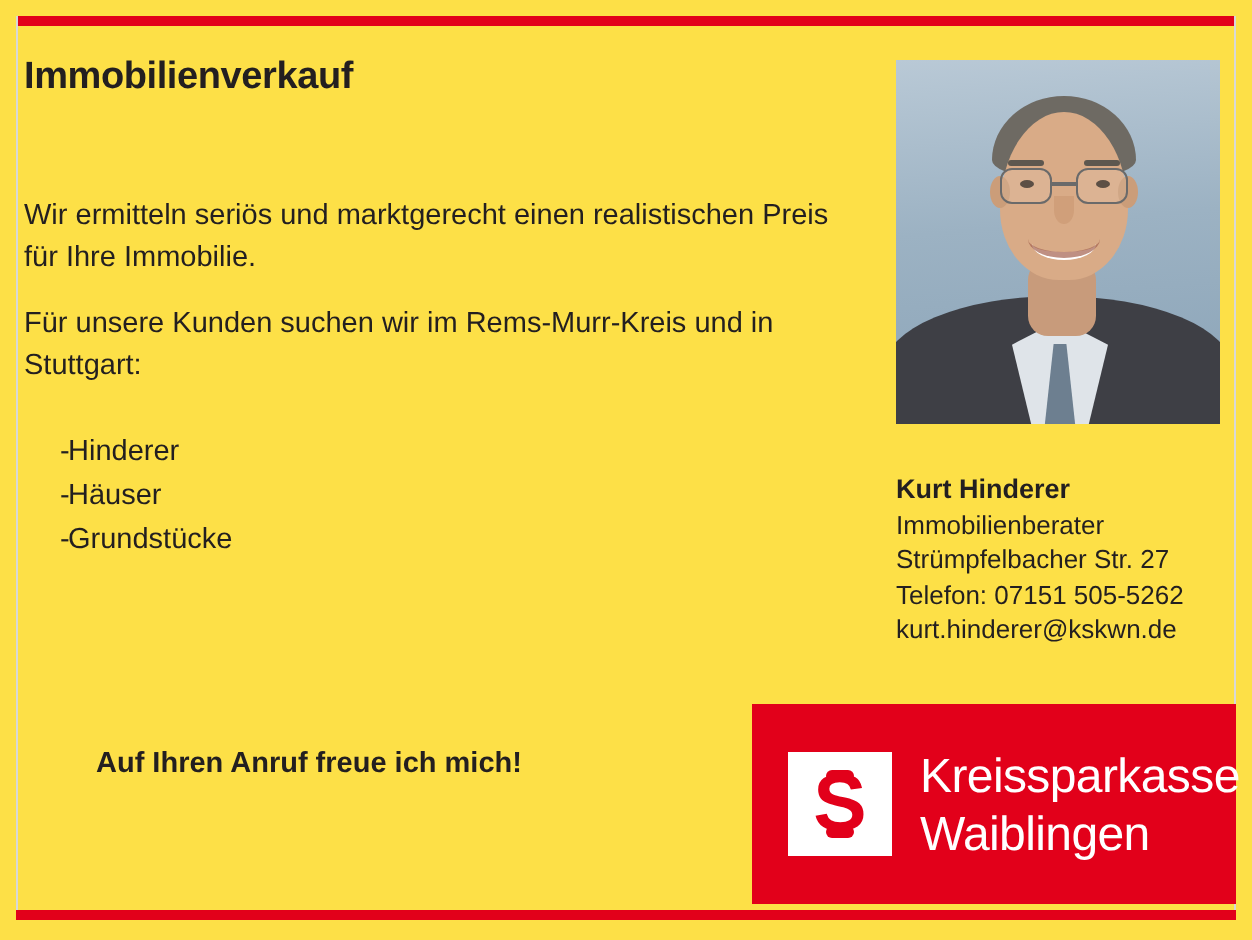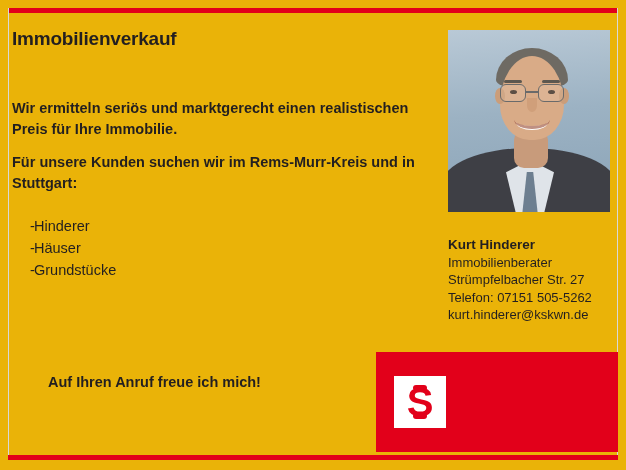--- a/index.html
+++ b/index.html
@@ -12,21 +12,21 @@
     background: #ffffff;
     font-family: "Liberation Sans", sans-serif;
     color: #231f20;
     overflow: hidden;
   }
   .ad {
     position: relative;
     width: 626px;
     height: 470px;
     box-sizing: border-box;
-    background: #eab308;
+    background: #fde047;
   }
   .rule-top {
     position: absolute;
     left: 8px;
     top: 8px;
     width: 610px;
     height: 5px;
     background: #e2001a;
   }
   .rule-bottom {
@@ -64,21 +64,20 @@
     color: #231f20;
   }
 
   .copy {
     position: absolute;
     left: 12px;
     width: 420px;
     font-size: 14.5px;
     line-height: 21px;
     color: #231f20;
-    font-weight: bold;
   }
   .para1 { top: 98px; }
   .para2 { top: 152px; }
   .para3 { top: 282px; }
   .closing {
     position: absolute;
     left: 12px;
     top: 374px;
     font-size: 14.5px;
     font-weight: bold;
@@ -392,16 +391,20 @@
     <div>Telefon: 07151 505-5262</div>
     <div>kurt.hinderer@kskwn.de</div>
   </div>
 
   <div class="logo-block">
     <div class="logo-mark">
       <div class="s-glyph">S</div>
       <div class="dot-top"></div>
       <div class="dot-bottom"></div>
     </div>
+    <div class="logo-text">
+      <div>Kreissparkasse</div>
+      <div>Waiblingen</div>
+    </div>
   </div>
 
   <div class="rule-bottom"></div>
 </div>
 
 </body></html>

